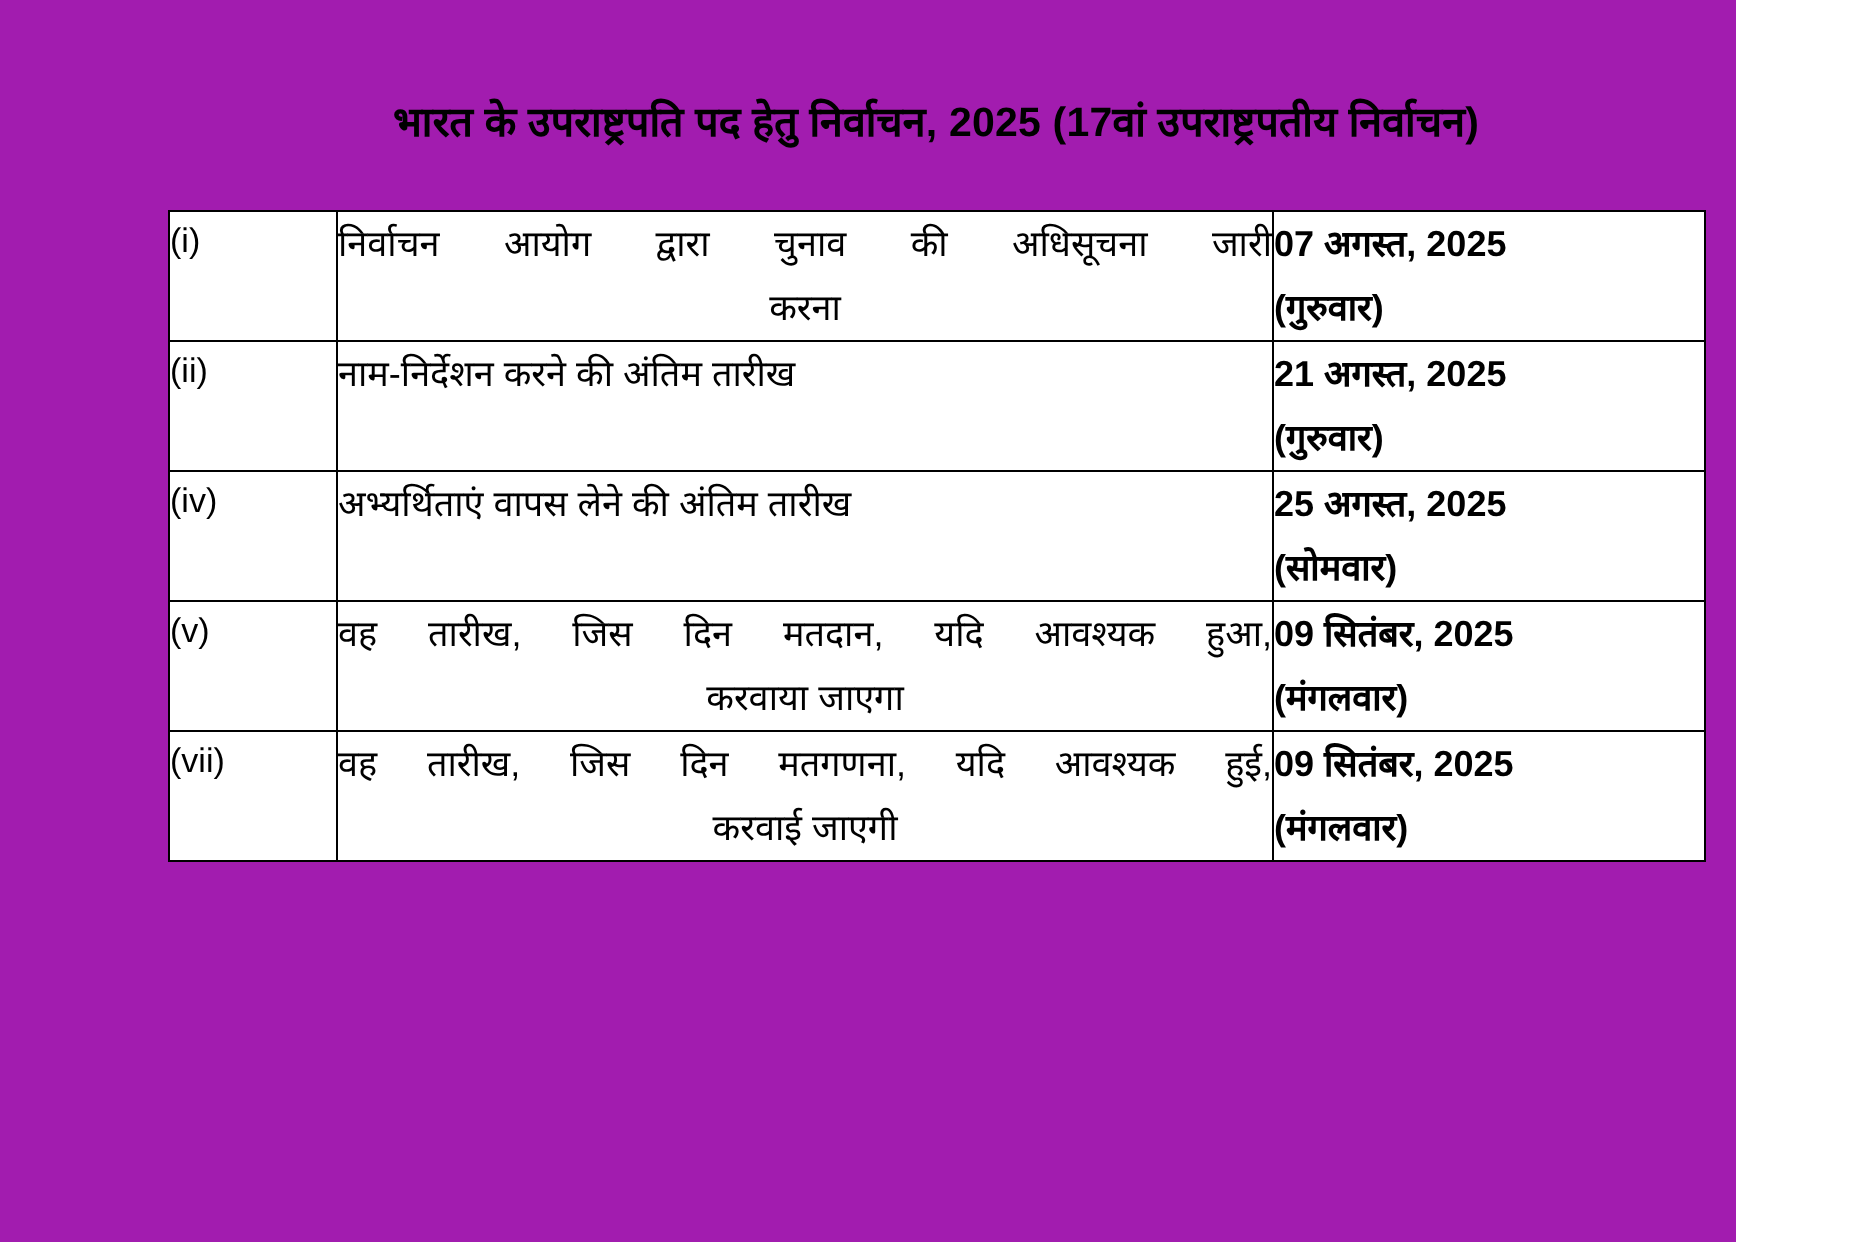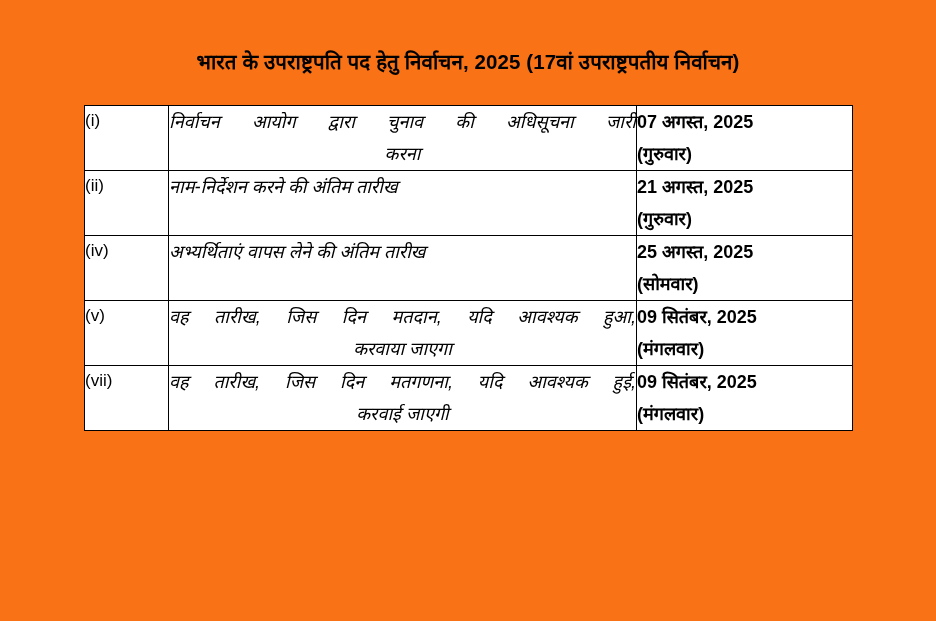--- a/index.html
+++ b/index.html
@@ -13,23 +13,23 @@
     position: relative;
     font-family: "Liberation Sans", "DejaVu Sans", sans-serif;
     color: #000000;
     overflow: hidden;
   }
 
   #page {
     position: absolute;
     left: 0;
     top: 0;
-    width: 936px;
+    width: 868px;
     height: 621px;
-    background: #f97316;
+    background: #a21caf;
   }
 
   
   #doc-title {
     position: absolute;
     left: 0;
     top: 47px;
     width: 936px;
     text-align: center;
     font-size: 20.5px;
@@ -66,21 +66,20 @@
     white-space: nowrap;
   }
 
   .cell-desc {
     padding: 9px 11px 9px 9px;
     font-size: 18px;
     line-height: 32px;
     text-align: justify;
     text-justify: inter-word;
     hyphens: none;
-    font-style: italic;
   }
   
   .cell-desc.justified > .line-1 {
     text-align: justify;
     text-align-last: justify;
     display: block;
   }
   .cell-desc.justified > .line-2 {
     display: block;
     text-align: center;

